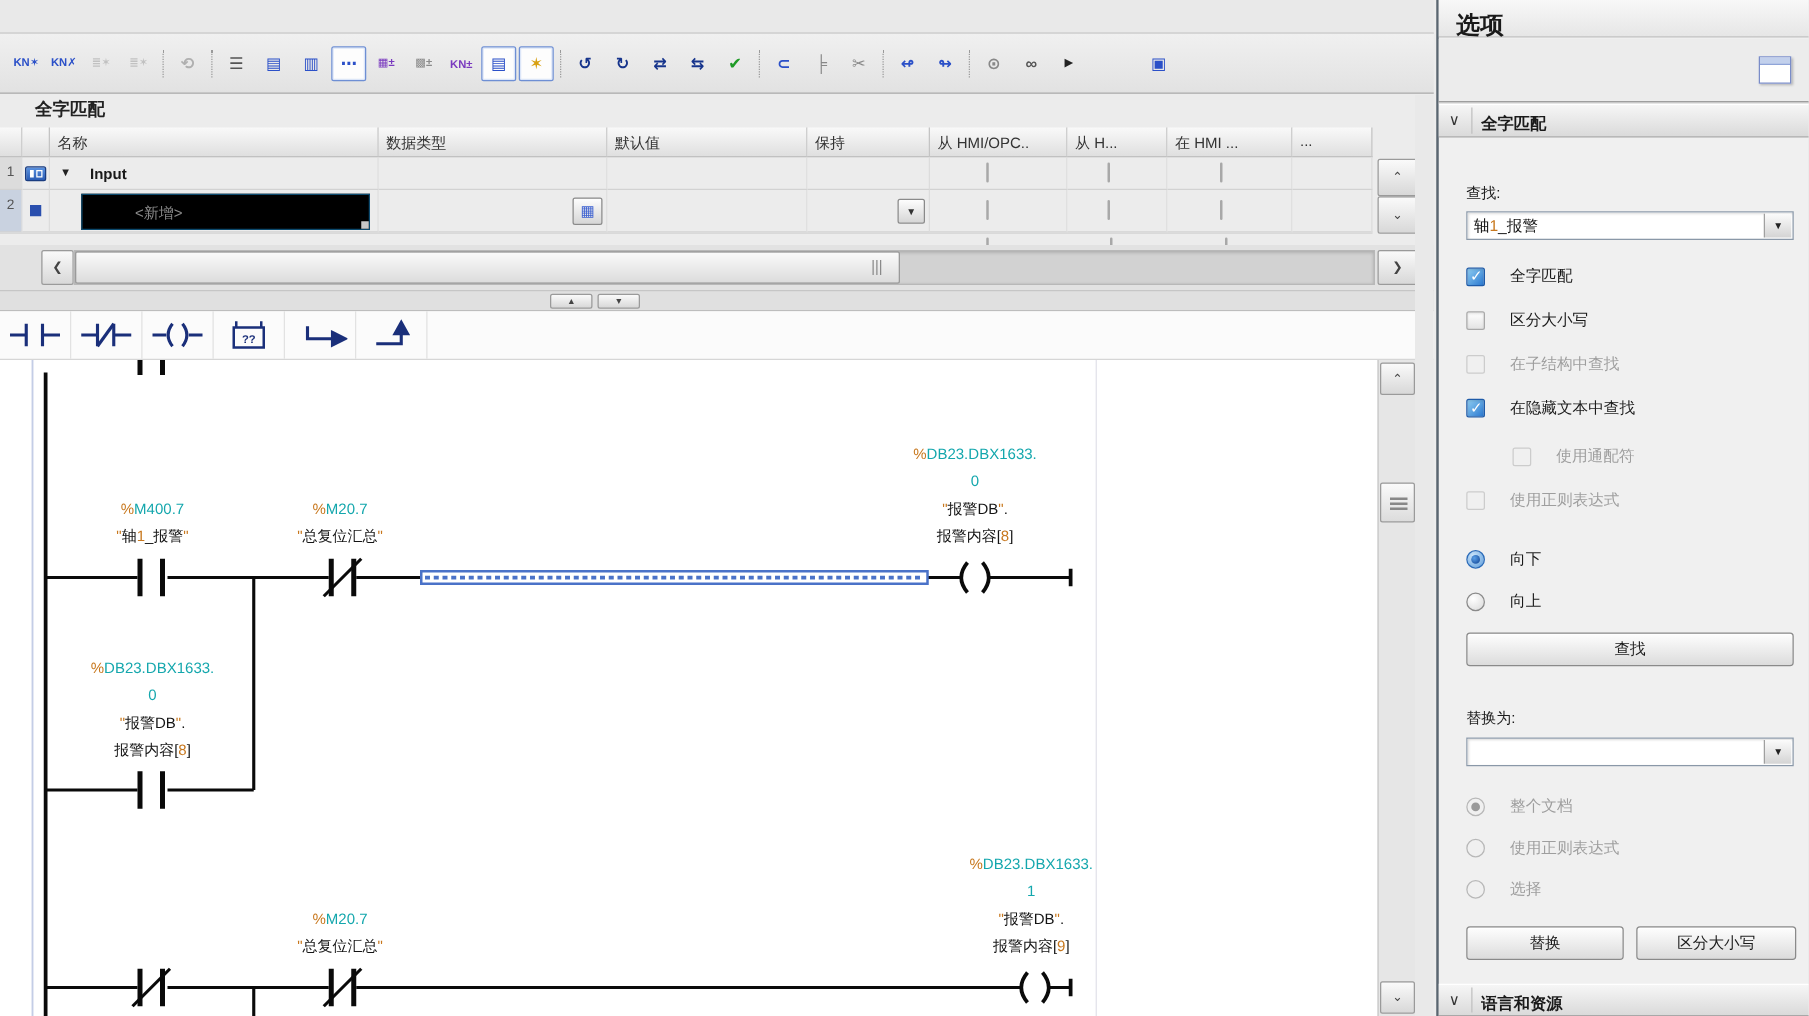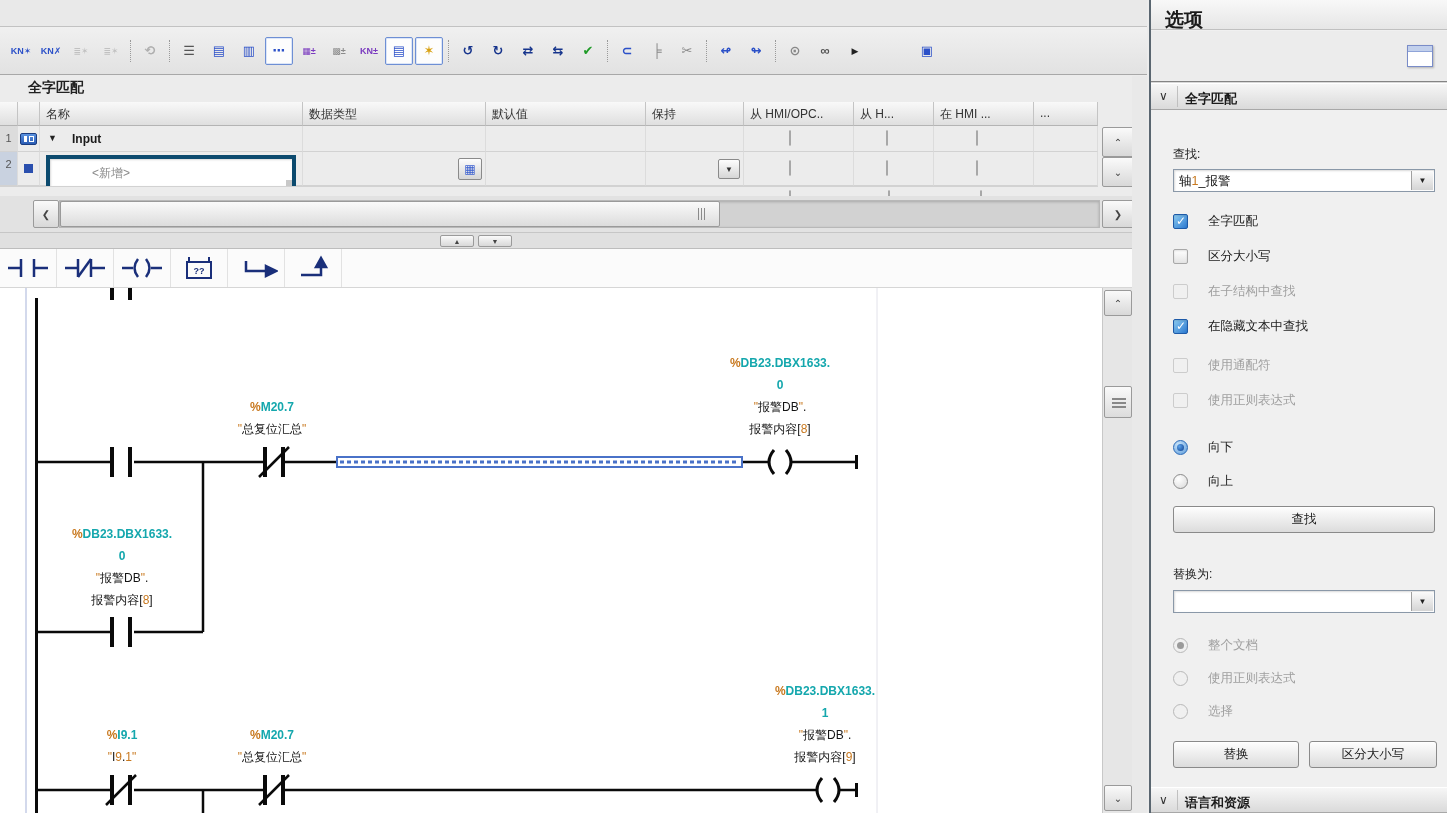--- a/index.html
+++ b/index.html
@@ -37,21 +37,21 @@
   .thumb{background:linear-gradient(#fafafa,#dcdcdc);border:1px solid #9a9a9a;border-radius:2px;box-sizing:border-box;}
   .grip{display:flex;gap:2px;align-items:center;justify-content:center;height:100%;}
   .grip i{display:block;width:1px;height:12px;background:#8a8a8a;}
   .splitter{left:0;top:232px;width:1147px;height:17px;background:#e0e0e0;border-top:1px solid #c6c6c6;border-bottom:1px solid #bdbdbd;box-sizing:border-box;}
   
   .ladbar{left:0;top:249px;width:1147px;height:39px;background:#fbfbfb;border-bottom:1px solid #d6d6d6;display:flex;box-sizing:border-box;}
   .ladbtn{width:56px;height:38px;border-right:1px solid #e2e2e2;display:flex;align-items:center;justify-content:center;}
   
   .ladder{left:0;top:288px;width:1102px;height:525px;background:#ffffff;overflow:hidden;}
   .oplabel{position:absolute;width:170px;text-align:center;line-height:22px;font-size:12px;}
-  .c-addr{color:#14a7ad;font-weight:bold;}
+  .c-addr{color:#14a7ad;font-weight:normal;}
   .c-name{color:#141414;}
   .oc{color:#c8781e;}
   .vsb{background:#e6e6e6;border-left:1px solid #c8c8c8;}
   .sbbtn{background:linear-gradient(#fafafa,#d8d8d8);border:1px solid #9a9a9a;border-radius:2px;
          display:flex;align-items:center;justify-content:center;color:#444;font-size:10px;box-sizing:border-box;}
   
   .panel{left:1149px;top:0;width:298px;height:813px;background:#f0f0f0;border-left:2px solid #5a6670;box-sizing:content-box;}
   .ptitle{position:absolute;left:0;top:0;width:100%;height:30px;background:linear-gradient(#f8f8f8,#e6e6e6);
           border-bottom:1px solid #c0c0c0;box-sizing:border-box;}
   .ptitle span{position:absolute;left:14px;top:7px;font-size:19px;font-weight:bold;}
@@ -156,21 +156,21 @@
     <div class="td" style="left:744px;top:126px;width:110px;height:26px"><span class="cb abs" style="left:45px;top:5px"></span></div>
     <div class="td" style="left:854px;top:126px;width:80px;height:26px"><span class="cb abs" style="left:32px;top:5px"></span></div>
     <div class="td" style="left:934px;top:126px;width:100px;height:26px"><span class="cb abs" style="left:42px;top:5px"></span></div>
     <div class="td" style="left:1034px;top:126px;width:64px;height:26px"></div>
 
     <div class="td rownum" style="left:0;top:152px;width:18px;height:34px;background:#c9d2e0">2</div>
     <div class="td" style="left:18px;top:152px;width:22px;height:34px">
       <span class="abs" style="left:6px;top:12px;width:9px;height:9px;background:#2a4fae"></span>
     </div>
     <div class="td" style="left:40px;top:152px;width:263px;height:34px">
-      <span class="abs" style="left:6px;top:3px;right:6px;height:27px;background:#ffffff;border:4px solid #0c4a6e;box-shadow:inset 1px 1px 2px rgba(0,0,0,.15)">
+      <span class="abs" style="left:25px;top:3px;right:6px;height:27px;background:#000000;border:1px solid #0c4a6e;box-shadow:inset 1px 1px 2px rgba(0,0,0,.15)">
         <span class="abs" style="left:42px;top:6px;color:#8a8a8a">&lt;新增&gt;</span>
         <span class="abs" style="right:0;bottom:0;width:6px;height:6px;background:#c8c8c8"></span>
       </span>
     </div>
     <div class="td" style="left:303px;top:152px;width:183px;height:34px">
       <span class="bevelbtn abs" style="left:155px;top:6px;width:24px;height:22px">
           <span style="color:#3a5fd0;font-size:12px">▦</span>
         </span>
     </div>
     <div class="td" style="left:486px;top:152px;width:160px;height:34px"></div>
@@ -338,39 +338,39 @@
         <rect x="263" y="487" width="4" height="30" fill="#0a0a0a"></rect>
           <rect x="281" y="487" width="4" height="30" fill="#0a0a0a"></rect>
         <line x1="259" y1="517" x2="289" y2="487" stroke="#0a0a0a" stroke-width="2.5"></line>
       </g>
       <g stroke="#0a0a0a" stroke-width="3" fill="none">
         <path d="M822,490 q-10,12 0,24"></path>
           <path d="M834,490 q10,12 0,24"></path>
       </g>
     </svg>
 
+    <div class="oplabel" style="left:37px;top:108px">
+      <div class="c-addr"><span class="oc">%</span><span>M</span><span>4</span><span>0</span><span>0</span><span>.</span><span>7</span></div>
+      <div class="c-name"><span class="oc">"</span><span>轴</span><span class="oc">1</span><span>_</span><span>报</span><span>警</span><span class="oc">"</span></div>
+    </div>
     <div class="oplabel" style="left:187px;top:108px">
       <div class="c-addr"><span class="oc">%</span><span>M</span><span>2</span><span>0</span><span>.</span><span>7</span></div>
       <div class="c-name"><span class="oc">"</span><span>总</span><span>复</span><span>位</span><span>汇</span><span>总</span><span class="oc">"</span></div>
     </div>
     <div class="oplabel" style="left:695px;top:64px">
       <div class="c-addr"><span class="oc">%</span><span>D</span><span>B</span><span>2</span><span>3</span><span>.</span><span>D</span><span>B</span><span>X</span><span>1</span><span>6</span><span>3</span><span>3</span><span>.</span></div>
       <div class="c-addr"><span>0</span></div>
       <div class="c-name"><span class="oc">"</span><span>报</span><span>警</span><span>D</span><span>B</span><span class="oc">"</span><span>.</span></div>
       <div class="c-name"><span>报</span><span>警</span><span>内</span><span>容</span><span>[</span><span class="oc">8</span><span>]</span></div>
     </div>
     <div class="oplabel" style="left:37px;top:235px">
       <div class="c-addr"><span class="oc">%</span><span>D</span><span>B</span><span>2</span><span>3</span><span>.</span><span>D</span><span>B</span><span>X</span><span>1</span><span>6</span><span>3</span><span>3</span><span>.</span></div>
       <div class="c-addr"><span>0</span></div>
       <div class="c-name"><span class="oc">"</span><span>报</span><span>警</span><span>D</span><span>B</span><span class="oc">"</span><span>.</span></div>
       <div class="c-name"><span>报</span><span>警</span><span>内</span><span>容</span><span>[</span><span class="oc">8</span><span>]</span></div>
-    </div>
-    <div class="oplabel" style="left:37px;top:436px">
-      <div class="c-addr"><span class="oc">%</span><span>I</span><span>9</span><span>.</span><span>1</span></div>
-      <div class="c-name"><span class="oc">"</span><span>I</span><span class="oc">9</span><span>.</span><span class="oc">1</span><span class="oc">"</span></div>
     </div>
     <div class="oplabel" style="left:187px;top:436px">
       <div class="c-addr"><span class="oc">%</span><span>M</span><span>2</span><span>0</span><span>.</span><span>7</span></div>
       <div class="c-name"><span class="oc">"</span><span>总</span><span>复</span><span>位</span><span>汇</span><span>总</span><span class="oc">"</span></div>
     </div>
     <div class="oplabel" style="left:740px;top:392px">
       <div class="c-addr"><span class="oc">%</span><span>D</span><span>B</span><span>2</span><span>3</span><span>.</span><span>D</span><span>B</span><span>X</span><span>1</span><span>6</span><span>3</span><span>3</span><span>.</span></div>
       <div class="c-addr"><span>1</span></div>
       <div class="c-name"><span class="oc">"</span><span>报</span><span>警</span><span>D</span><span>B</span><span class="oc">"</span><span>.</span></div>
       <div class="c-name"><span>报</span><span>警</span><span>内</span><span>容</span><span>[</span><span class="oc">9</span><span>]</span></div>
@@ -417,21 +417,21 @@
             <span class="lbl">区分大小写</span>
           </div>
           <div class="optrow dis" style="top: 282px;">
             <span class="cb dis"></span>
             <span class="lbl">在子结构中查找</span>
           </div>
           <div class="optrow" style="top: 317px;">
             <span class="cb checked"></span>
             <span class="lbl">在隐藏文本中查找</span>
           </div>
-          <div class="optrow dis" style="top: 356px;">
+          <div class="optrow dis" style="top: 356px; margin-left: 37px;">
             <span class="cb dis"></span>
             <span class="lbl">使用通配符</span>
           </div>
           <div class="optrow dis" style="top: 391px;">
             <span class="cb dis"></span>
             <span class="lbl">使用正则表达式</span>
           </div>
         </div>
       <div id="dirrows">
           <div class="optrow" style="top: 438px;">

